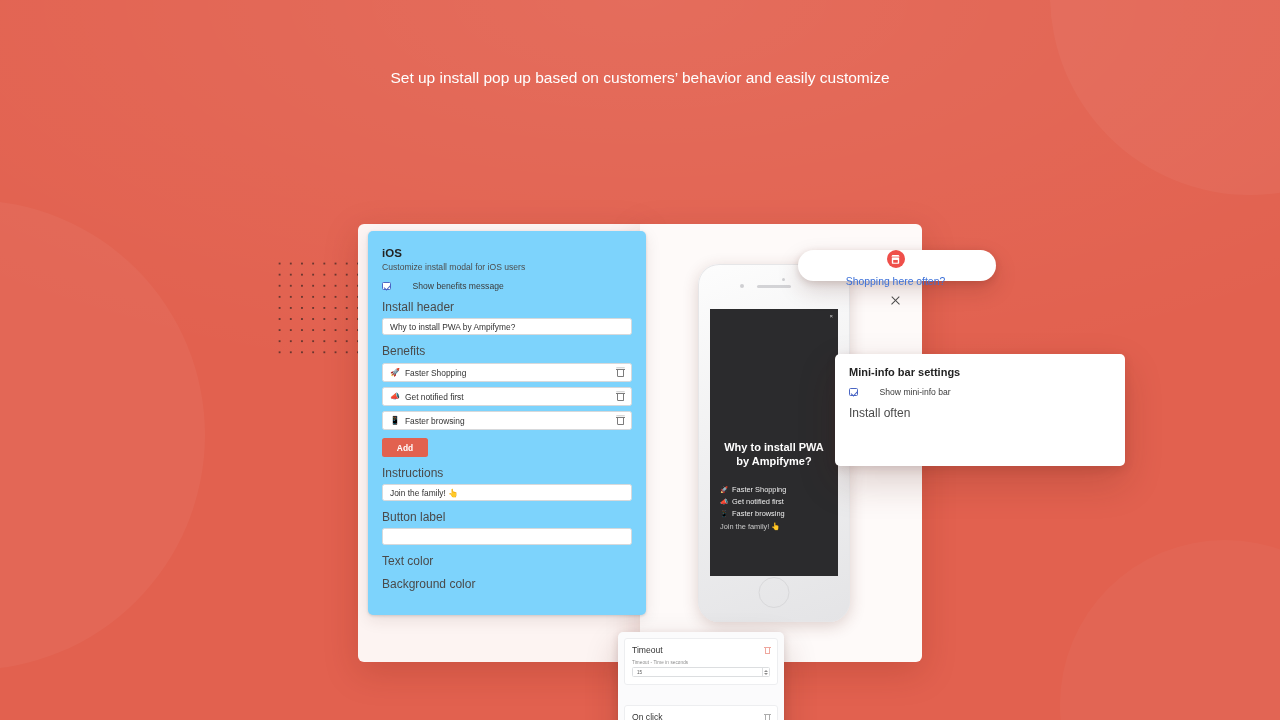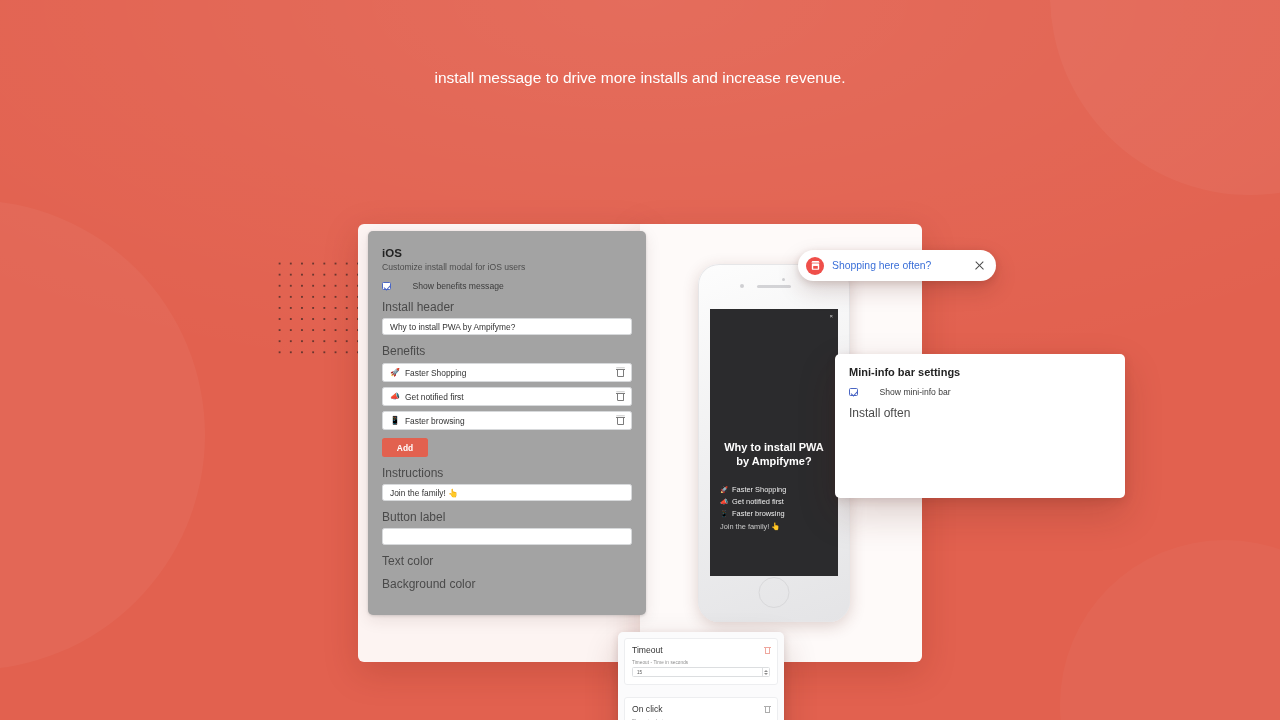--- a/index.html
+++ b/index.html
@@ -40,21 +40,21 @@
   
   #dot-grid {
     position:absolute; left:-84px; top:34px; width:90px; height:100px;
     background-image:radial-gradient(#4a2a25 .9px, transparent 1px);
     background-size:11.2px 11.1px; opacity:.78;
   }
 
   
   #ios-card {
     position:absolute; left:10px; top:7px; width:278px; height:384px;
-    background:#a3a3a3; border-radius:5px;
+    background:#7dd3fc; border-radius:5px;
     box-shadow:0 1px 3px rgba(40,30,30,.16), 0 5px 16px rgba(60,30,25,.10);
     padding:16px 14px 0 14px; overflow:hidden;
   }
   #ios-title { font-size:11.5px; font-weight:bold; color:#222; }
   #ios-desc { font-size:8.6px; color:#4d4d4d; margin-top:3px; }
   .chk-row { display:flex; align-items:center; gap:22px; margin-top:9px; }
   .chk-box {
     width:8.5px; height:8.5px; border:1px solid #4a66c4; border-radius:1.5px;
     background:#fff; position:relative; flex:none;
   }
@@ -90,21 +90,21 @@
 
   
   #trigger-card {
     position:absolute; left:260px; top:408px; width:166px; height:222px;
     background:#fbfbfc; border-radius:5px;
     box-shadow:0 3px 9px rgba(70,25,20,.16), 0 14px 34px rgba(70,25,20,.20);
     padding:6px; overflow:hidden;
   }
   .tsec {
     background:#fff; border:1px solid #edeef0; border-radius:3px;
-    padding:6px 7px 7px 7px; margin-bottom:12px;
+    padding:6px 7px 7px 7px; margin-bottom:20px;
   }
   .tsec-head { display:flex; align-items:center; justify-content:space-between; }
   .tsec-title { font-size:8.6px; color:#343434; font-weight:400; }
   .tsec-trash { width:5px; height:7px; position:relative; opacity:.55; }
   .tsec-trash::before{ content:""; position:absolute; left:0; top:1.6px; right:0; bottom:0;
     border:.8px solid #6b6b6b; border-top:none; }
   .tsec-trash::after{ content:""; position:absolute; left:-.8px; top:.8px; width:6.6px; height:.8px;
     background:#6b6b6b; }
   .tsec-trash.red::before{ border-color:#e2614f; }
   .tsec-trash.red::after{ background:#e2614f; }
@@ -152,36 +152,37 @@
   .pb-emoji { font-size:6.5px; }
   .pb-text { font-size:7.4px; color:#ededed; }
   #phone-join { margin-top:4px; font-size:7.4px; color:#c9c9c9; }
 
   
   #toast {
     position:absolute; left:798px; top:250px; width:198px; height:31px;
     background:#fff; border-radius:16px; display:flex; align-items:center;
     padding:0 11px 0 8px; gap:8px;
     box-shadow:0 2px 7px rgba(80,30,20,.16), 0 9px 22px rgba(80,30,20,.18);
+    flex-direction:column;
   }
   #toast-icon {
     width:18px; height:18px; border-radius:50%; background:#ef4f4a; flex:none;
     display:flex; align-items:center; justify-content:center;
   }
   #toast-text { font-size:10.4px; color:#3a6fd8; flex:1; }
   #toast-close { width:11px; height:11px; position:relative; flex:none; }
   #toast-close::before, #toast-close::after {
     content:""; position:absolute; left:0; top:5px; width:11px; height:1.3px; background:#4a4a4a;
   }
   #toast-close::before { transform:rotate(45deg); }
   #toast-close::after  { transform:rotate(-45deg); }
 
   
   #miniinfo {
-    position:absolute; left:835px; top:354px; width:290px; height:144px;
+    position:absolute; left:835px; top:354px; width:290px; height:112px;
     background:#fff; border-radius:5px; padding:12px 14px;
     box-shadow:0 3px 10px rgba(80,30,20,.14), 0 16px 38px rgba(80,30,20,.20);
   }
   #mi-title { font-size:11px; font-weight:bold; color:#232323; }
   #mi-desc { font-size:8.8px; color:#4a4a4a; margin-top:3px; line-height:1.42; }
   #mi-input {
     margin-top:4px; height:20px; border:1px solid #d7d9db; border-radius:2.5px;
     display:flex; align-items:center; padding:0 8px; font-size:9px; color:#333;
   }
 </style>
@@ -190,21 +191,21 @@
 
 <div id="bg-layer">
   <div class="blob" id="blob-tr"></div>
   <div class="blob" id="blob-l"></div>
   <div class="blob" id="blob-br"></div>
   <div id="bg-sheen"></div>
 </div>
 
 <div id="hero">
   <div id="hero-sub">
-    <div>install message to drive more installs and increase revenue.</div>
+    <div>Set up install pop up based on customers’ behavior and easily customize</div>
   </div>
 </div>
 
 <div id="stage">
 
   <div id="dot-grid"></div>
 
   <div id="stage-panel-left"></div>
   <div id="stage-panel-right"></div>
 

